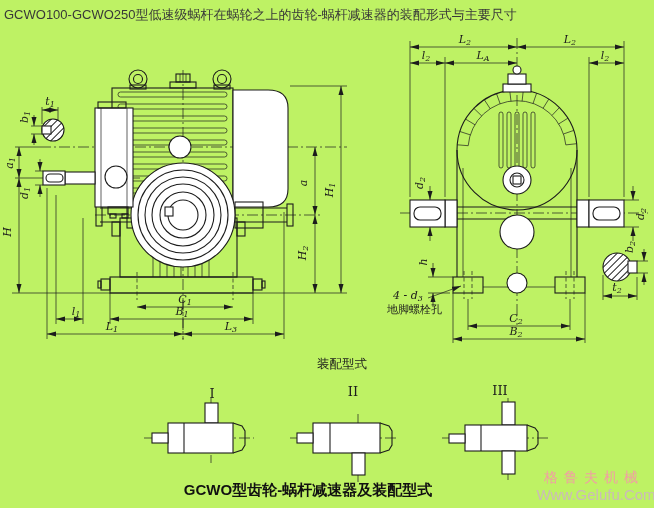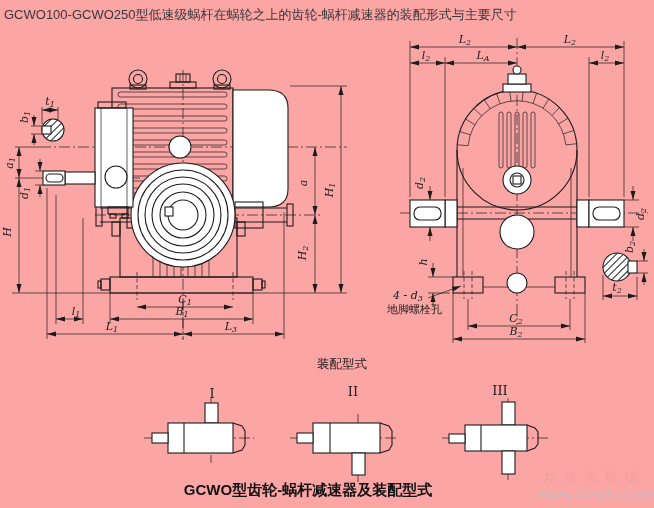--- a/index.html
+++ b/index.html
@@ -1,16 +1,16 @@
 <!DOCTYPE html>
 <html><head>
 <meta charset="utf-8">
 <style>
   html,body{margin:0;padding:0;background:#fff;}
-  #page{position:relative;width:654px;height:508px;background:#fca5a5;overflow:hidden;
+  #page{position:relative;width:654px;height:508px;background:#bef264;overflow:hidden;
         font-family:"Liberation Sans",sans-serif;}
   svg text{user-select:none;}
   .ol   {fill:none;stroke:#1c1c1c;stroke-width:1.1;}
   .olf  {fill:#ffffff;stroke:#1c1c1c;stroke-width:1.1;}
   .thin {fill:none;stroke:#1c1c1c;stroke-width:0.7;}
   .cl   {fill:none;stroke:#1c1c1c;stroke-width:0.7;stroke-dasharray:11 3 2 3;}
   .dash {fill:none;stroke:#1c1c1c;stroke-width:0.7;stroke-dasharray:4 2.5;}
   .dim  {font-family:"DejaVu Serif",serif;font-style:italic;font-size:11px;fill:#1c1c1c;}
   .dim .sub{font-size:8px;}
   .cjk  {font-family:"Liberation Sans",sans-serif;font-style:normal;}

